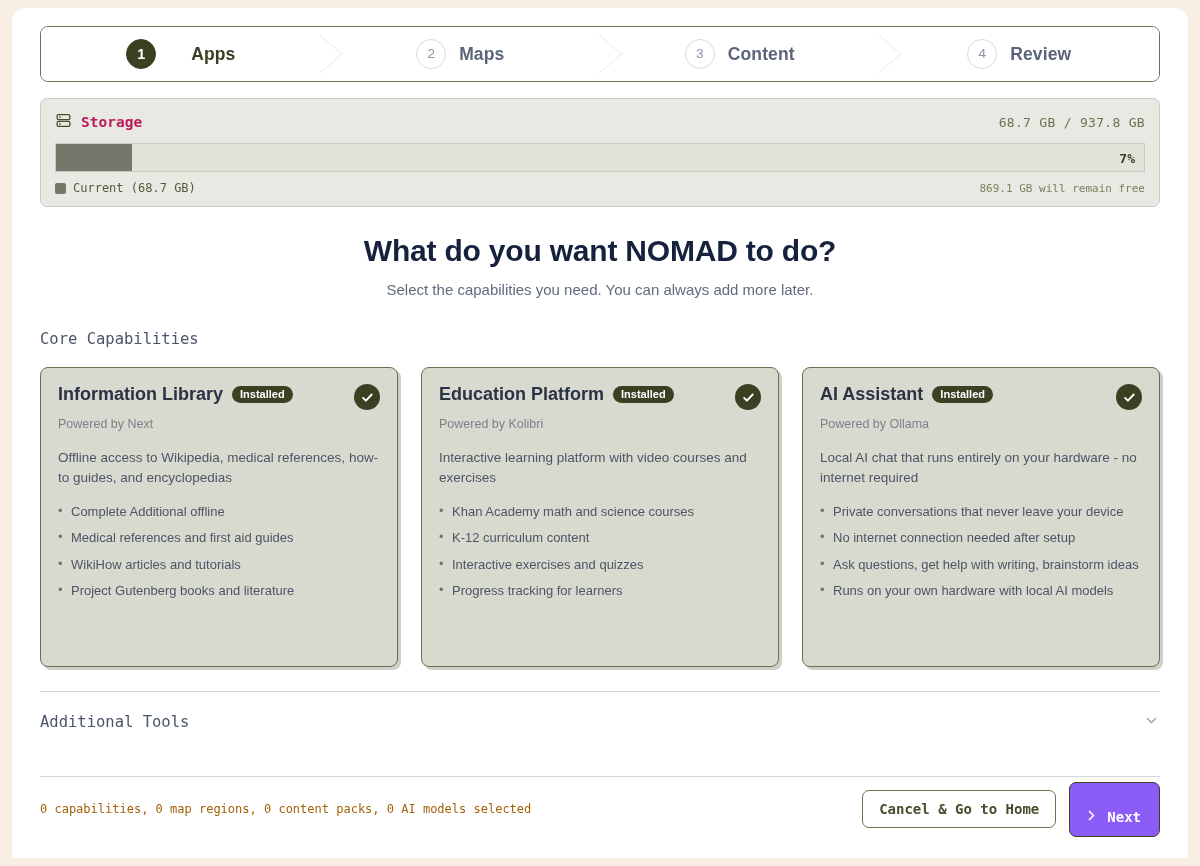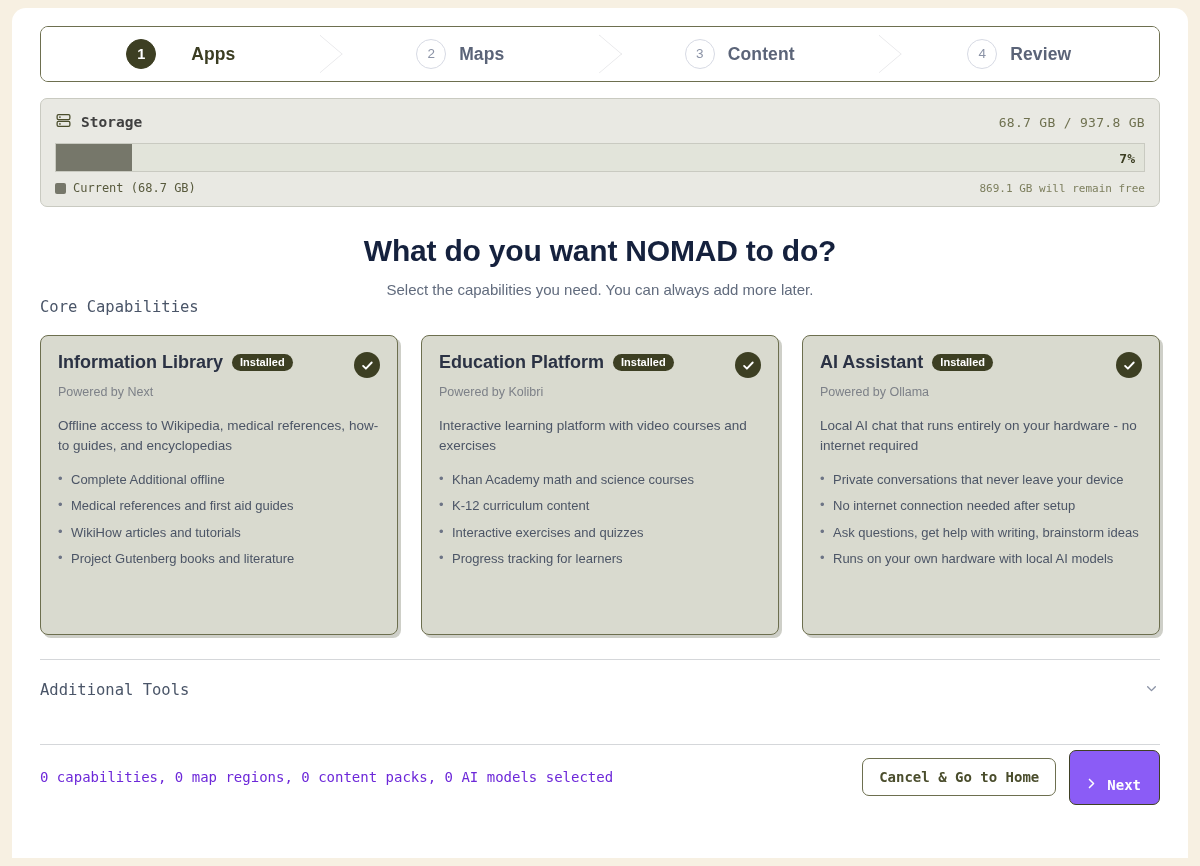--- a/index.html
+++ b/index.html
@@ -105,21 +105,21 @@
     height: 22px;
   }
   .storage-title-wrap {
     display: flex;
     align-items: center;
     gap: 9px;
   }
   .storage-title {
     font-size: 14.5px;
     font-weight: bold;
-    color: #404040;
+    color: #be185d;
     font-family: "DejaVu Sans Mono", monospace;
   }
   .storage-total {
     font-size: 13px;
     color: #6f7150;
     font-family: "DejaVu Sans Mono", monospace;
     letter-spacing: .3px;
   }
   .bar {
     margin-top: 10px;
@@ -188,20 +188,21 @@
   .hero-sub {
     font-size: 15px;
     color: #616b7d;
     margin: 13px 0 0 0;
   }
 
   
   .section-title {
     font-size: 15.5px;
     color: #4a5568;
+    margin-top: 32px;
     font-family: "DejaVu Sans Mono", monospace;
   }
 
   
   .cards {
     margin-top: 19px;
     display: flex;
     gap: 23px;
     align-items: flex-start;
   }
@@ -304,22 +305,22 @@
   }
 
   
   .footer {
     height: 64px;
     display: flex;
     align-items: center;
     justify-content: space-between;
   }
   .footer-status {
-    font-size: 14px;
-    color: #6d28d9;
+    font-size: 12px;
+    color: #a16207;
     font-family: "DejaVu Sans Mono", monospace;
   }
   .footer-btns {
     display: flex;
     align-items: center;
     gap: 13px;
   }
   .btn {
     display: inline-flex;
     align-items: center;

